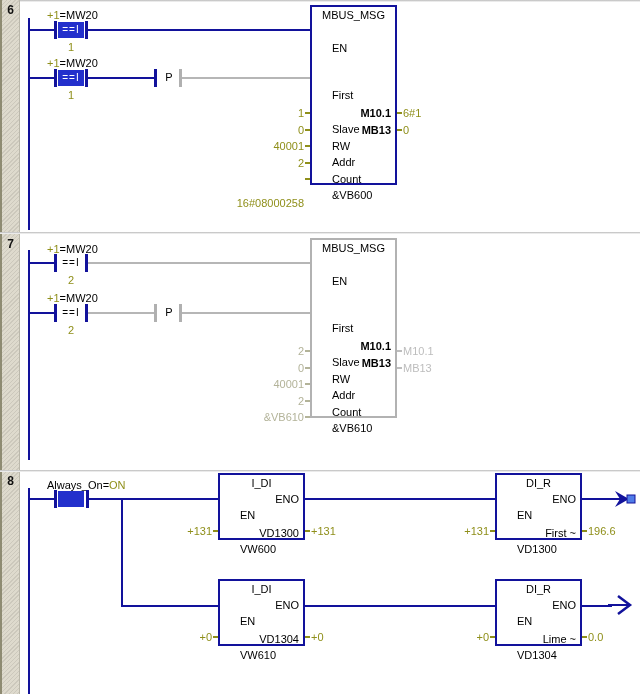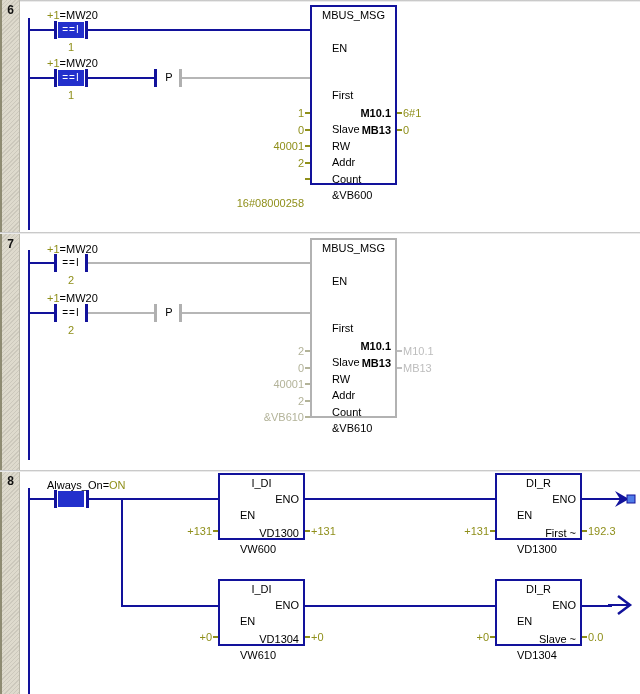--- a/index.html
+++ b/index.html
@@ -186,21 +186,21 @@
   <div class="blk" style="left:495px;top:473px;width:87px;height:67px;">
     <div class="btitle">DI_R</div>
     <div class="pin" style="top:18px;">EN</div>
     <div class="pinr" style="top:18px;">ENO</div>
     <div class="pin" style="top:52px;">VD1300</div>
     <div class="pinr" style="top:52px;">First ~</div>
   </div>
   <div class="lbl ra olive" style="left:431px;top:525px;width:58px;">+131</div>
   <div class="tick o" style="left:490px;top:530px;"></div>
   <div class="tick o" style="left:582px;top:530px;"></div>
-  <div class="lbl olive" style="left:588px;top:525px;">192.3</div>
+  <div class="lbl olive" style="left:588px;top:525px;">196.6</div>
   <div class="w" style="left:582px;top:498px;width:28px;"></div>
   <svg class="arrow" style="left:606px;top:488px;" width="30" height="22">
     <line x1="0" y1="11" x2="15" y2="11" stroke="#12129b" stroke-width="2"></line>
     <polygon points="9,3 23,11 9,19 14,11" fill="#12129b"></polygon>
     <rect x="21" y="7" width="8" height="8" fill="#4f7ce8" stroke="#12129b" stroke-width="1"></rect>
   </svg>
 
   <div class="w" style="left:121px;top:605px;width:97px;"></div>
   <div class="blk" style="left:218px;top:579px;width:87px;height:67px;">
     <div class="btitle">I_DI</div>
@@ -213,21 +213,21 @@
   <div class="tick o" style="left:213px;top:636px;"></div>
   <div class="tick o" style="left:305px;top:636px;"></div>
   <div class="lbl olive" style="left:311px;top:631px;">+0</div>
   <div class="w" style="left:305px;top:605px;width:190px;"></div>
 
   <div class="blk" style="left:495px;top:579px;width:87px;height:67px;">
     <div class="btitle">DI_R</div>
     <div class="pin" style="top:18px;">EN</div>
     <div class="pinr" style="top:18px;">ENO</div>
     <div class="pin" style="top:52px;">VD1304</div>
-    <div class="pinr" style="top:52px;">Slave ~</div>
+    <div class="pinr" style="top:52px;">Lime ~</div>
   </div>
   <div class="lbl ra olive" style="left:431px;top:631px;width:58px;">+0</div>
   <div class="tick o" style="left:490px;top:636px;"></div>
   <div class="tick o" style="left:582px;top:636px;"></div>
   <div class="lbl olive" style="left:588px;top:631px;">0.0</div>
   <div class="w" style="left:582px;top:605px;width:30px;"></div>
   <svg class="arrow" style="left:608px;top:594px;" width="26" height="22">
     <line x1="0" y1="11" x2="20" y2="11" stroke="#12129b" stroke-width="2"></line>
     <polyline points="10,2 22,11 10,20" fill="none" stroke="#12129b" stroke-width="2.5"></polyline>
   </svg>

